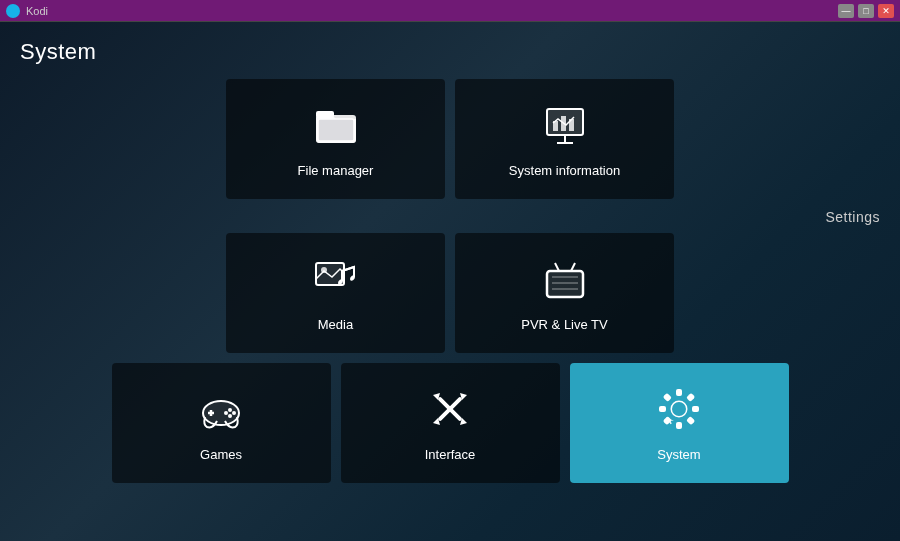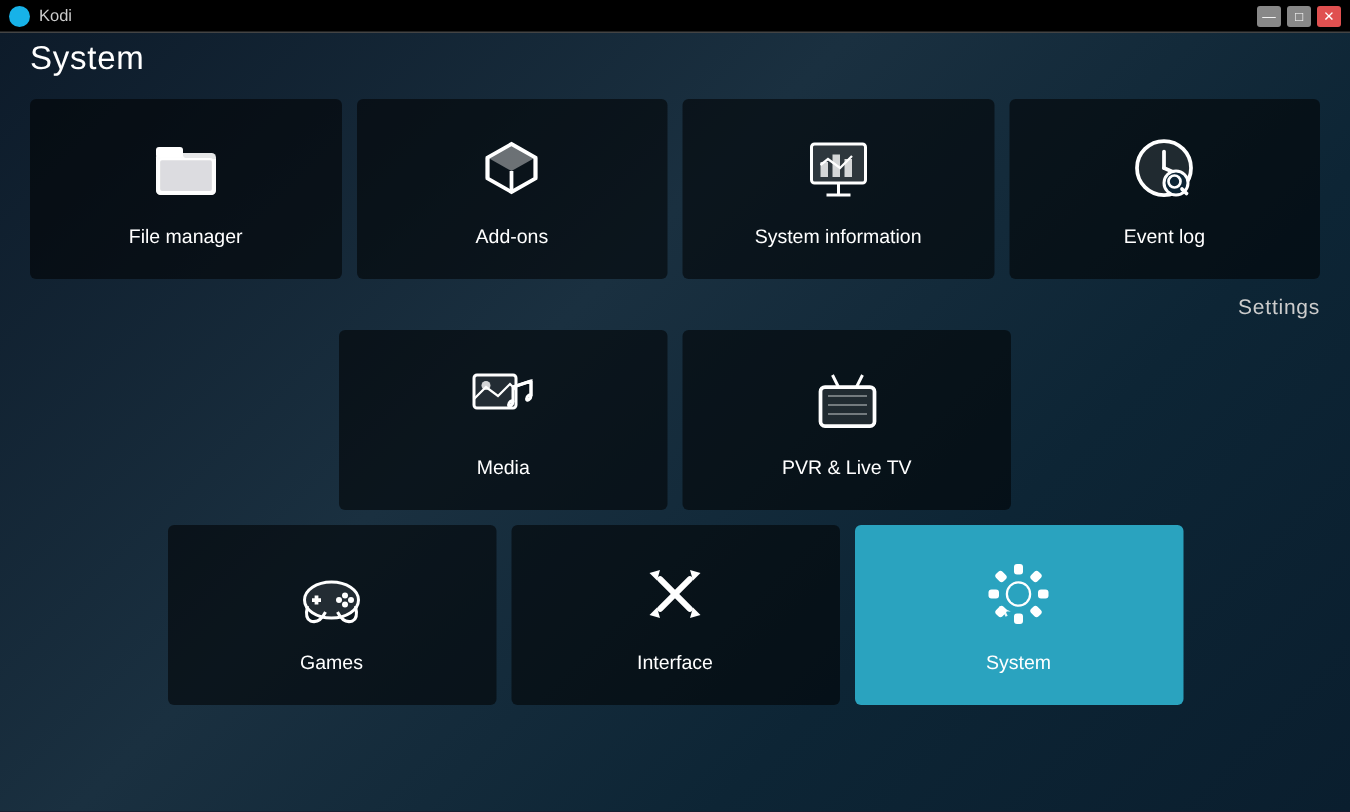--- a/index.html
+++ b/index.html
@@ -7,21 +7,21 @@
     body {
       width: 900px;
       height: 541px;
       background: #1a1a2e;
       font-family: 'Segoe UI', Arial, sans-serif;
       overflow: hidden;
     }
 
     
     .window-chrome {
-      background: #000000;
+      background: #701a75;
       height: 22px;
       display: flex;
       align-items: center;
       justify-content: space-between;
       padding: 0 6px;
       border-bottom: 1px solid #444;
     }
 
     .window-title {
       color: #ccc;
@@ -58,21 +58,21 @@
     .win-min { background: #888; }
     .win-max { background: #888; }
     .win-close { background: #e05050; }
 
     
     .app-area {
       width: 900px;
       height: 519px;
       background: linear-gradient(135deg, #0d1b2a 0%, #1a3040 40%, #0d2535 70%, #0a1e2e 100%);
       position: relative;
-      padding: 4px 20px;
+      padding: 17px 20px;
     }
 
     
     .header {
       display: flex;
       justify-content: space-between;
       align-items: center;
       margin-bottom: 14px;
     }
 
@@ -178,70 +178,40 @@
           <rect x="4" y="10" width="18" height="7" rx="2" fill="white"></rect>
           <rect x="6" y="18" width="36" height="22" rx="2" fill="#1a1a2e"></rect>
           <rect x="6" y="18" width="36" height="22" rx="2" fill="none" stroke="white" stroke-width="1.5"></rect>
 
           <path d="M4 18 Q4 14 8 14 L20 14 L24 18 L44 18 Q44 14 44 18 L44 38 Q44 42 40 42 L8 42 Q4 42 4 38 Z" fill="white" opacity="0.85"></path>
         </svg>
       </div>
       <span class="tile-label">File manager</span>
     </div>
 
-    <div class="tile">
-      <div class="tile-icon">
-        <svg viewBox="0 0 48 48" fill="white">
-
-          <polygon points="24,8 40,17 40,31 24,40 8,31 8,17" fill="none" stroke="white" stroke-width="2.5"></polygon>
-          <polygon points="24,8 40,17 24,26 8,17" fill="white" opacity="0.4"></polygon>
-          <line x1="24" y1="26" x2="24" y2="40" stroke="white" stroke-width="2.5"></line>
-          <line x1="8" y1="17" x2="8" y2="31" stroke="white" stroke-width="2.5"></line>
-          <line x1="40" y1="17" x2="40" y2="31" stroke="white" stroke-width="2.5"></line>
-        </svg>
-      </div>
-      <span class="tile-label">Add-ons</span>
-    </div>
 
     <div class="tile">
       <div class="tile-icon">
         <svg viewBox="0 0 48 48" fill="white">
 
           <rect x="6" y="8" width="36" height="26" rx="2" fill="none" stroke="white" stroke-width="2"></rect>
           <rect x="6" y="8" width="36" height="26" rx="2" fill="white" opacity="0.15"></rect>
 
           <line x1="24" y1="34" x2="24" y2="42" stroke="white" stroke-width="2"></line>
           <line x1="16" y1="42" x2="32" y2="42" stroke="white" stroke-width="2"></line>
 
           <rect x="12" y="20" width="5" height="10" fill="white" opacity="0.8"></rect>
           <rect x="20" y="15" width="5" height="15" fill="white" opacity="0.8"></rect>
           <rect x="28" y="18" width="5" height="12" fill="white" opacity="0.8"></rect>
           <polyline points="12,22 17,18 25,24 33,16" fill="none" stroke="white" stroke-width="1.5"></polyline>
         </svg>
       </div>
       <span class="tile-label">System information</span>
     </div>
 
-    <div class="tile">
-      <div class="tile-icon">
-        <svg viewBox="0 0 48 48" fill="white">
-
-          <circle cx="24" cy="24" r="18" fill="none" stroke="white" stroke-width="2.5"></circle>
-          <circle cx="24" cy="24" r="18" fill="white" opacity="0.1"></circle>
-
-          <line x1="24" y1="24" x2="24" y2="13" stroke="white" stroke-width="2.5" stroke-linecap="round"></line>
-          <line x1="24" y1="24" x2="33" y2="28" stroke="white" stroke-width="2.5" stroke-linecap="round"></line>
-
-          <circle cx="32" cy="34" r="8" fill="#0d2535" stroke="white" stroke-width="2"></circle>
-          <line x1="36" y1="38" x2="39" y2="41" stroke="white" stroke-width="2.5" stroke-linecap="round"></line>
-          <circle cx="31" cy="33" r="4" fill="none" stroke="white" stroke-width="1.8"></circle>
-        </svg>
-      </div>
-      <span class="tile-label">Event log</span>
-    </div>
 
   </div>
 
   <div class="section-label">Settings</div>
 
   <div class="grid-row">
 
 
     <div class="tile">
       <div class="tile-icon">

